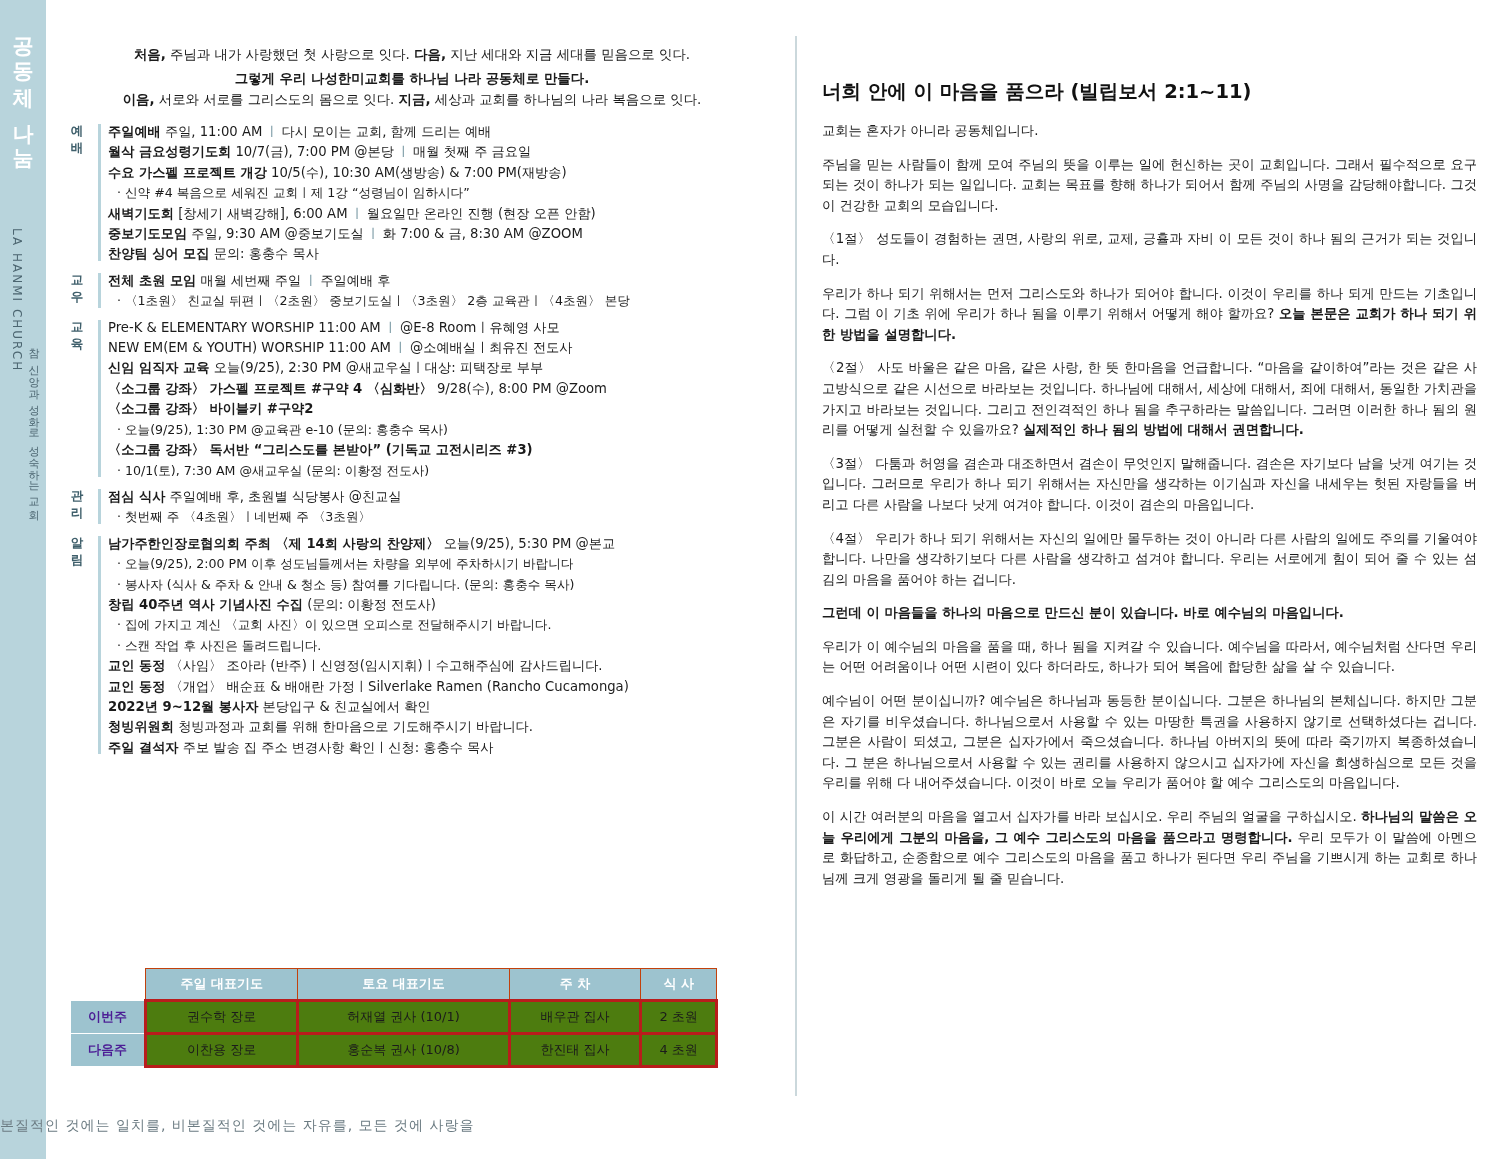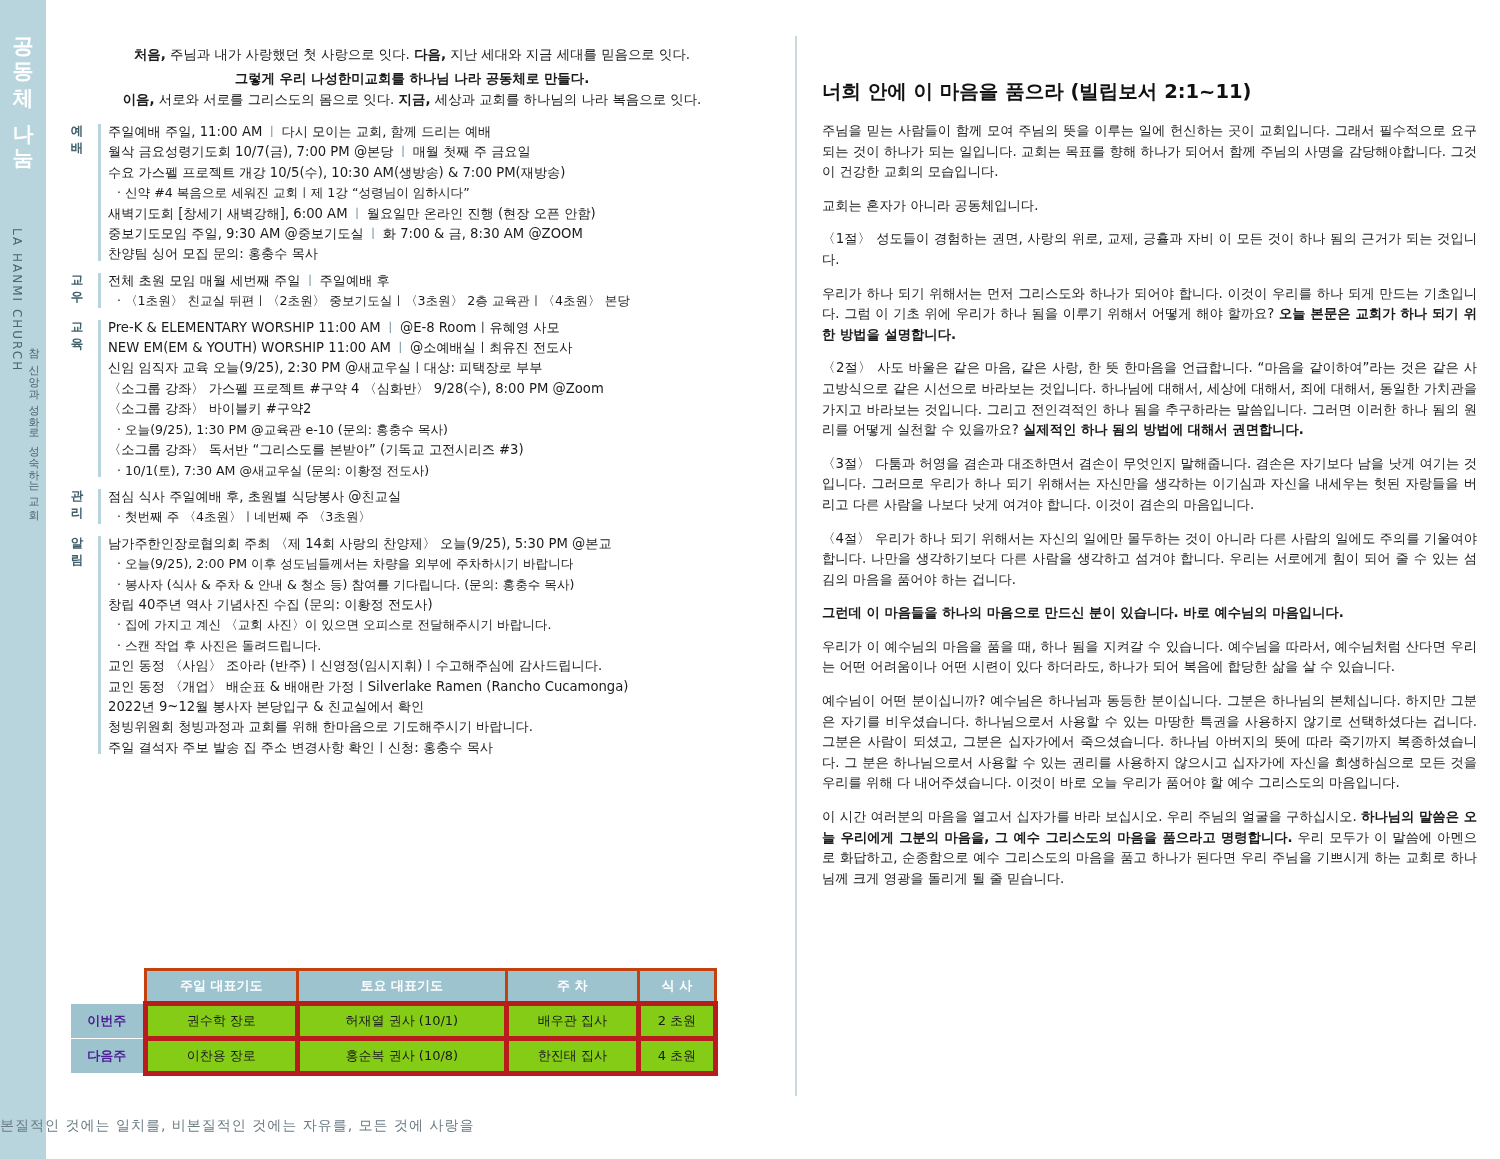--- a/index.html
+++ b/index.html
@@ -55,34 +55,34 @@
     position:absolute;left:0;top:0;width:30px;
     font-size:12.5px;color:#3f5f6b;font-weight:bold;line-height:17px;
     text-align:center;
   }
   .bar{
     position:absolute;left:36px;top:2px;width:3px;bottom:4px;
     background:#b8d4dc;
   }
   .ln{font-size:13.2px;line-height:20.4px;white-space:nowrap;}
   .ln.ind{padding-left:9px;font-size:12.6px;}
-  .hd{font-weight:normal;margin-top:17px;}
+  .hd{font-weight:bold;margin-top:17px;}
   .sep{color:#6a8d99;padding:0 3px;}
 
   
   .tbl{
     position:absolute;left:70px;top:968px;width:648px;
     border-collapse:collapse;font-size:13px;
   }
   .tbl th{
     background:#9dc3cf;color:#ffffff;font-weight:bold;
-    border:3px solid #c2410c;padding:6px 0;text-align:center;
+    border:1px solid #c2410c;padding:6px 0;text-align:center;
   }
   .tbl td{
-    border:5px solid #b91c1c;padding:6px 0;text-align:center;background:#84cc16;
+    border:3px solid #b91c1c;padding:6px 0;text-align:center;background:#4d7c0f;
   }
   .tbl td.rowhd{
     background:#9dc3cf;color:#4c1d95;font-weight:bold;border:1px solid #ffffff;
   }
   .tbl th.corner{background:#ffffff;border:none;}
 
   
   .vdiv{
     position:absolute;left:795px;top:36px;width:2px;height:1060px;
     background:#cbd8dc;
@@ -206,22 +206,22 @@
           <td>4 초원</td>
         </tr>
       </tbody>
   </table>
 
   <div class="vdiv"></div>
 
   <div class="right">
     <div class="r-title">너희 안에 이 마음을 품으라 (빌립보서 2:1~11)</div>
     <div id="sermon-body">
+        <p class="r-p"><span>교회는 혼자가 아니라 공동체입니다.</span></p>
         <p class="r-p"><span>주님을 믿는 사람들이 함께 모여 주님의 뜻을 이루는 일에 헌신하는 곳이 교회입니다. 그래서 필수적으로 요구되는 것이 하나가 되는 일입니다. 교회는 목표를 향해 하나가 되어서 함께 주님의 사명을 감당해야합니다. 그것이 건강한 교회의 모습입니다.</span></p>
-        <p class="r-p"><span>교회는 혼자가 아니라 공동체입니다.</span></p>
         <p class="r-p"><span>〈1절〉 성도들이 경험하는 권면, 사랑의 위로, 교제, 긍휼과 자비 이 모든 것이 하나 됨의 근거가 되는 것입니다.</span></p>
         <p class="r-p"><span>우리가 하나 되기 위해서는 먼저 그리스도와 하나가 되어야 합니다. 이것이 우리를 하나 되게 만드는 기초입니다. 그럼 이 기초 위에 우리가 하나 됨을 이루기 위해서 어떻게 해야 할까요? </span><b>오늘 본문은 교회가 하나 되기 위한 방법을 설명합니다.</b></p>
         <p class="r-p"><span>〈2절〉 사도 바울은 같은 마음, 같은 사랑, 한 뜻 한마음을 언급합니다. “마음을 같이하여”라는 것은 같은 사고방식으로 같은 시선으로 바라보는 것입니다. 하나님에 대해서, 세상에 대해서, 죄에 대해서, 동일한 가치관을 가지고 바라보는 것입니다. 그리고 전인격적인 하나 됨을 추구하라는 말씀입니다. 그러면 이러한 하나 됨의 원리를 어떻게 실천할 수 있을까요? </span><b>실제적인 하나 됨의 방법에 대해서 권면합니다.</b></p>
         <p class="r-p"><span>〈3절〉 다툼과 허영을 겸손과 대조하면서 겸손이 무엇인지 말해줍니다. 겸손은 자기보다 남을 낫게 여기는 것입니다. 그러므로 우리가 하나 되기 위해서는 자신만을 생각하는 이기심과 자신을 내세우는 헛된 자랑들을 버리고 다른 사람을 나보다 낫게 여겨야 합니다. 이것이 겸손의 마음입니다.</span></p>
         <p class="r-p"><span>〈4절〉 우리가 하나 되기 위해서는 자신의 일에만 몰두하는 것이 아니라 다른 사람의 일에도 주의를 기울여야 합니다. 나만을 생각하기보다 다른 사람을 생각하고 섬겨야 합니다. 우리는 서로에게 힘이 되어 줄 수 있는 섬김의 마음을 품어야 하는 겁니다.</span></p>
         <p class="r-p"><b>그런데 이 마음들을 하나의 마음으로 만드신 분이 있습니다. 바로 예수님의 마음입니다.</b></p>
         <p class="r-p"><span>우리가 이 예수님의 마음을 품을 때, 하나 됨을 지켜갈 수 있습니다. 예수님을 따라서, 예수님처럼 산다면 우리는 어떤 어려움이나 어떤 시련이 있다 하더라도, 하나가 되어 복음에 합당한 삶을 살 수 있습니다.</span></p>
         <p class="r-p"><span>예수님이 어떤 분이십니까? 예수님은 하나님과 동등한 분이십니다. 그분은 하나님의 본체십니다. 하지만 그분은 자기를 비우셨습니다. 하나님으로서 사용할 수 있는 마땅한 특권을 사용하지 않기로 선택하셨다는 겁니다. 그분은 사람이 되셨고, 그분은 십자가에서 죽으셨습니다. 하나님 아버지의 뜻에 따라 죽기까지 복종하셨습니다. 그 분은 하나님으로서 사용할 수 있는 권리를 사용하지 않으시고 십자가에 자신을 희생하심으로 모든 것을 우리를 위해 다 내어주셨습니다. 이것이 바로 오늘 우리가 품어야 할 예수 그리스도의 마음입니다.</span></p>
         <p class="r-p"><span>이 시간 여러분의 마음을 열고서 십자가를 바라 보십시오. 우리 주님의 얼굴을 구하십시오. </span><b>하나님의 말씀은 오늘 우리에게 그분의 마음을, 그 예수 그리스도의 마음을 품으라고 명령합니다.</b><span> 우리 모두가 이 말씀에 아멘으로 화답하고, 순종함으로 예수 그리스도의 마음을 품고 하나가 된다면 우리 주님을 기쁘시게 하는 교회로 하나님께 크게 영광을 돌리게 될 줄 믿습니다.</span></p>
       </div>

